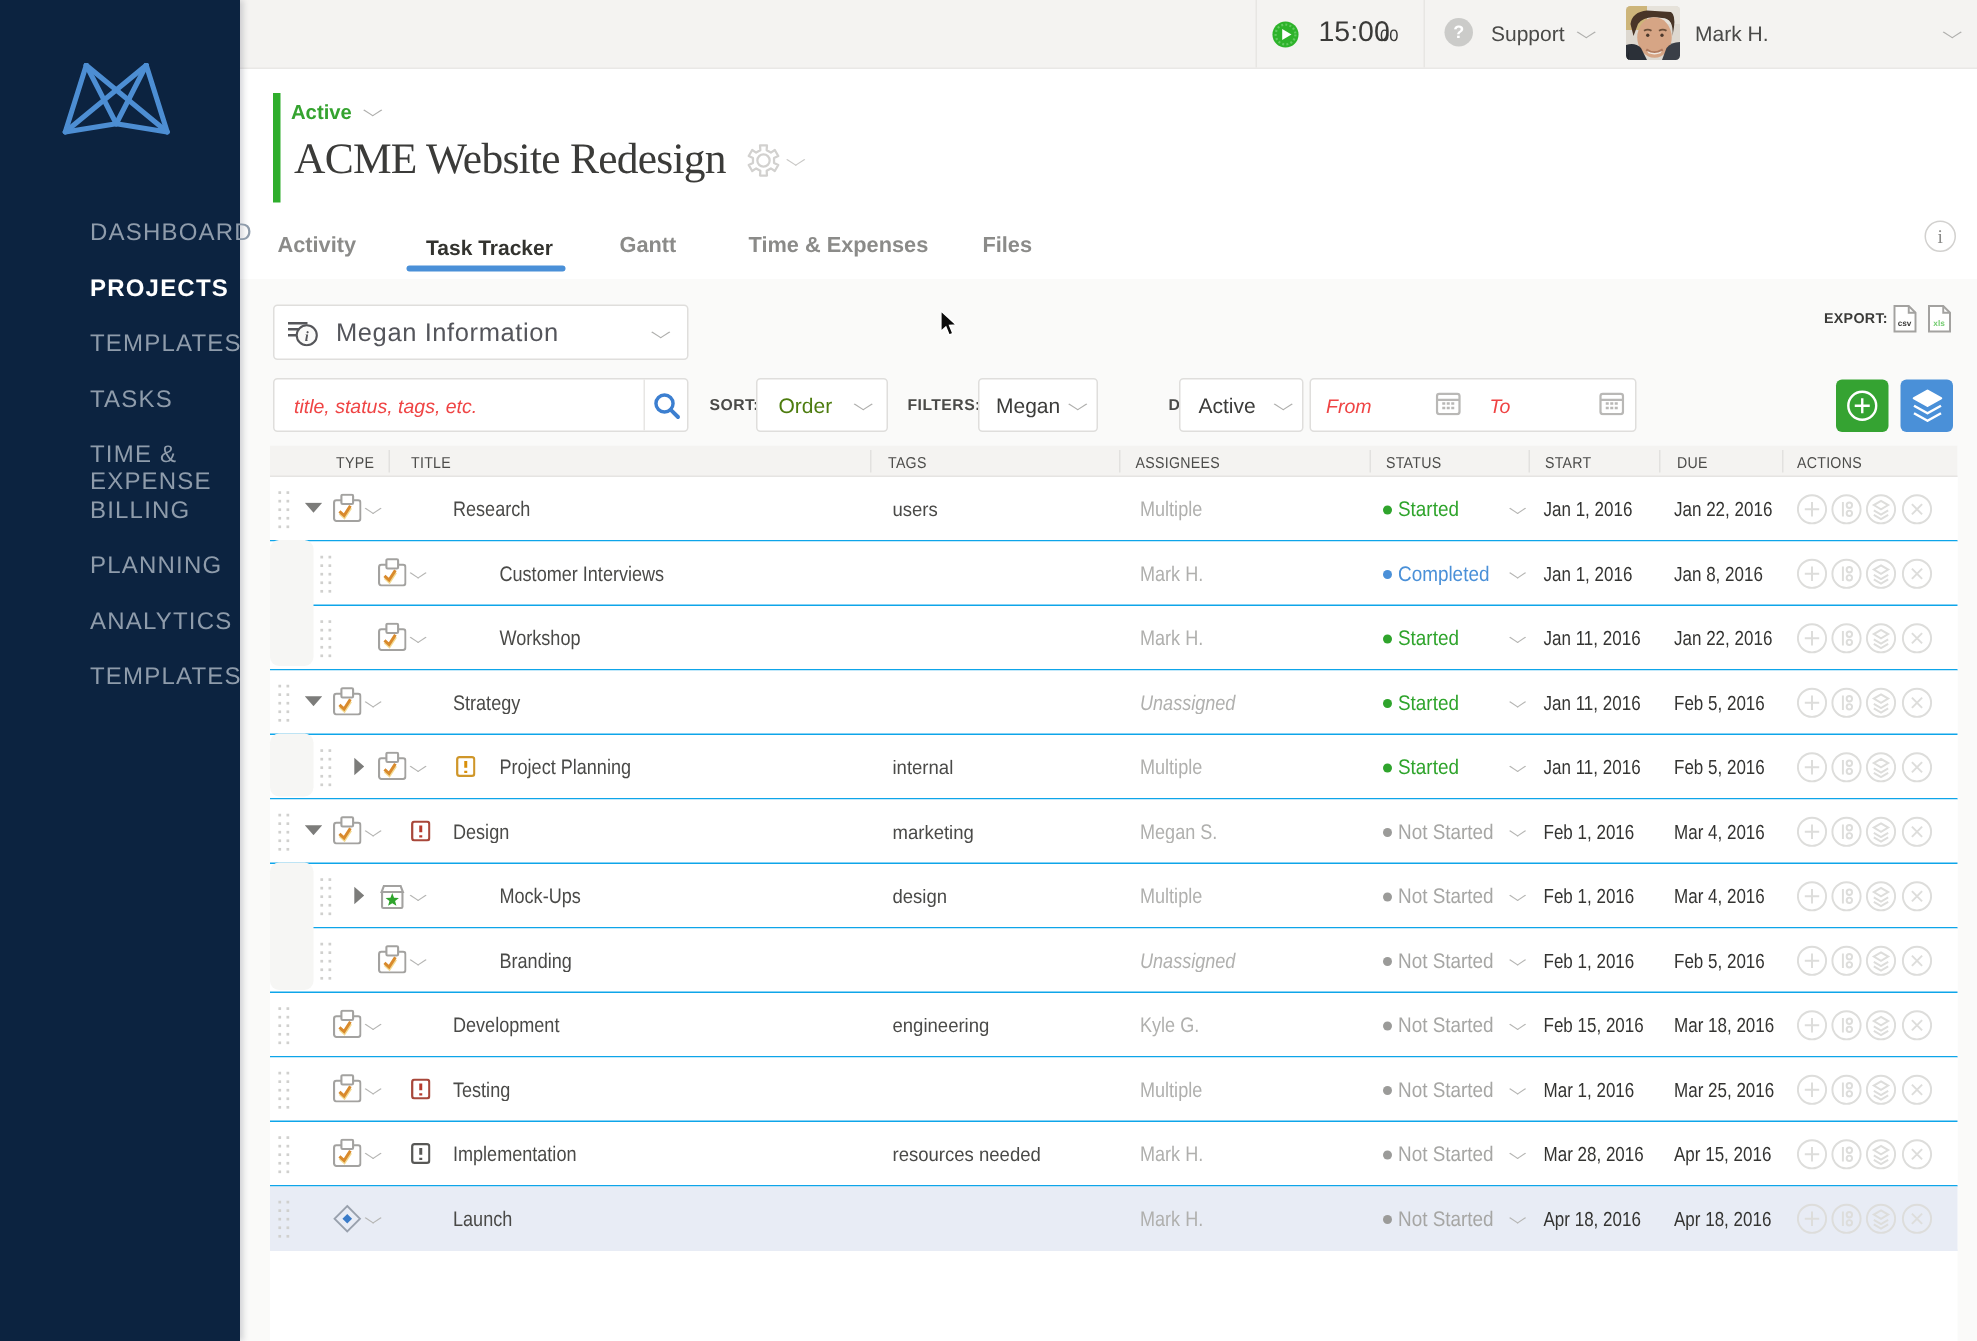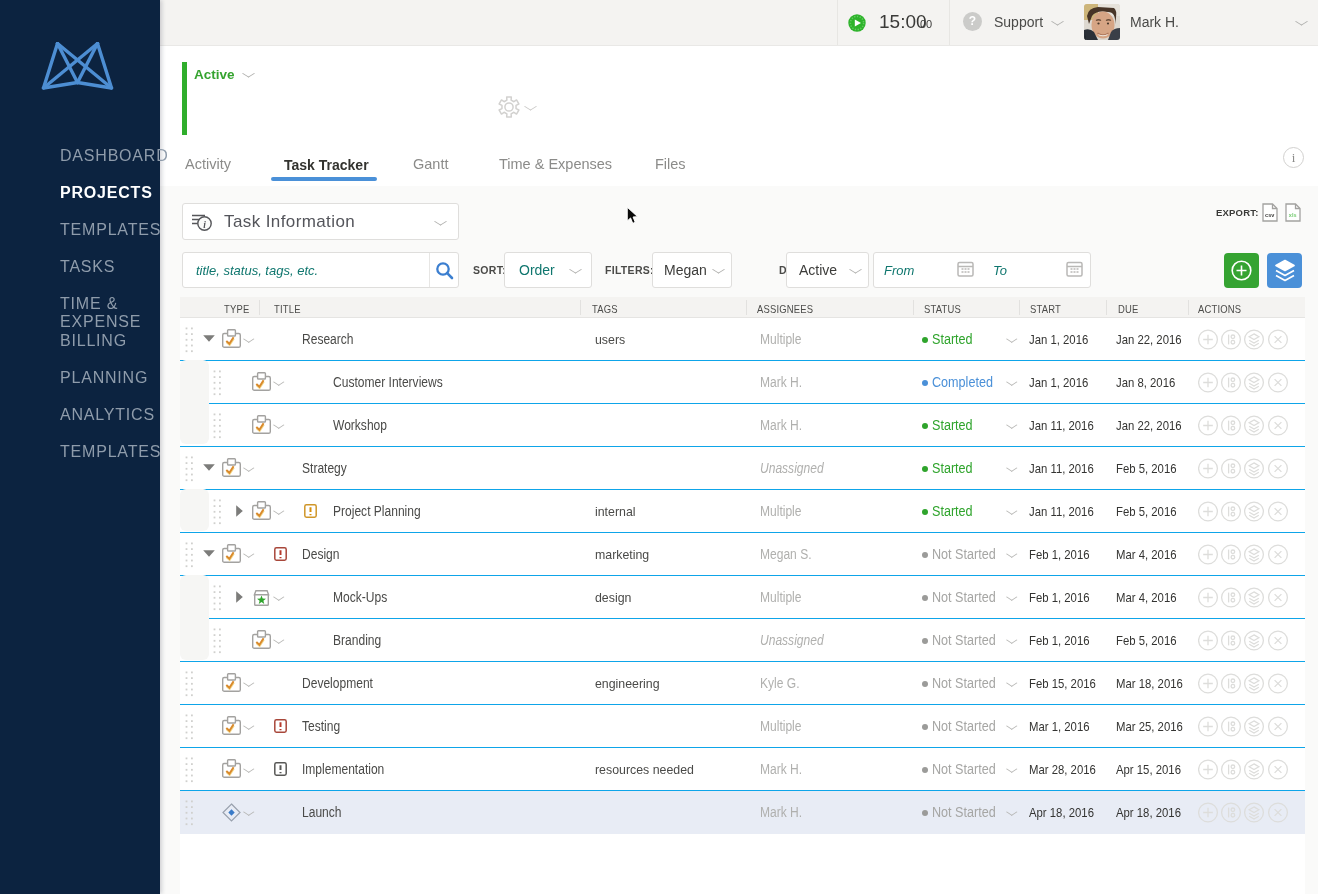--- a/index.html
+++ b/index.html
@@ -10,28 +10,28 @@
   .nav { position:absolute; left:23px; font-size:16px; letter-spacing:0.8px; color:#8f9cab;margin-left:37px; }
   .nav.on { color:#ffffff; font-weight:bold; }
   
   #topbar { position:absolute; left:160px; top:0; width:1158px; height:46px; background:#f4f3f1; border-bottom:1px solid #e9e8e6; }
   .vsep { position:absolute; top:0; width:1px; height:45px; background:#e7e6e3; }
   
   #header { position:absolute; left:160px; top:46px; width:1158px; height:140px; background:#ffffff; }
   #greenbar { position:absolute; left:22px; top:16px; width:5px; height:73px; background:#2fae2c; }
   #active { position:absolute; left:34px; top:21px; font-size:13.5px; font-weight:bold; color:#35a32f; }
   #ptitle { position:absolute; left:36px; top:44px; font-family:"Liberation Serif", serif; font-size:29px; letter-spacing:-0.5px; color:#3b3b39; }
-  .tab { position:absolute; top:110px; font-size:14.5px; color:#8b8b89; }
+  .tab { position:absolute; top:110px; font-size:14.5px; color:#8b8b89;font-weight:bold; }
   .tab.on { color:#33332f; font-weight:bold; font-size:14px; top:110.5px; }
   #tabline { position:absolute; left:111px; top:131px; width:106px; height:4px; background:#4a90d8; border-radius:2px; }
   
   .box { position:absolute; background:#fff; border:1px solid #dfdedc; border-radius:3px; }
   .lbl { position:absolute; font-size:10.5px; font-weight:bold; color:#4a4a48; letter-spacing:0.3px; }
   .chev { position:absolute; width:9px; height:9px; border-right:1.4px solid #aeaeac; border-bottom:1.4px solid #aeaeac; transform:scaleY(0.64) rotate(45deg); }
-  .ital { font-style:italic; color:#0f766e; }
+  .ital { font-style:italic; color:#ef4444; }
   
   #table { position:absolute; left:180px; top:297px; width:1125px; height:597px; background:#fff; }
   #thead { position:absolute; left:0; top:0; width:1125px; height:21px; background:#f4f3f1; border-bottom:1px solid #e5e4e2; }
   .th { position:absolute; top:6px; font-size:10.5px; color:#4c4c4a; letter-spacing:0.2px; transform:scaleX(0.9); transform-origin:0 50%; }
   .thsep { position:absolute; top:3px; width:1px; height:15px; background:#e2e1df; }
   .row { position:absolute; left:0; width:1125px; height:43px; border-bottom:1px solid #0ea5e9; background:#fff; }
   .row.hl { background:#e8ecf5; border-bottom:1px solid #e8ecf5; }
   .band { position:absolute; left:0px; width:29px; background:#f6f6f4; z-index:5; border-radius:6px; }
   .cell { position:absolute; top:0; height:43px; line-height:43px; white-space:nowrap; }
   .title { font-size:14px; color:#4a4a48; transform:scaleX(0.86); transform-origin:0 50%; }
@@ -98,20 +98,21 @@
     <path d="M2 36 L2 30 L0 36 Z" fill="#23282e"></path>
   </svg>
   <div class="abs" style="left:970px;top:14px;font-size:14px;color:#4a4a48;">Mark H.</div>
   <div class="chev" style="left:1137px;top:17px"></div>
 </div>
 
 <div id="header">
   <div id="greenbar"></div>
   <div id="active">Active</div>
   <div class="chev" style="left:84px;top:23px"></div>
+  <div id="ptitle">ACME Website Redesign</div>
   <svg class="abs" style="left:338px;top:50px" width="22" height="22" viewBox="0 0 22 22">
       <path d="M8.68 0.96 L13.32 0.96 L13.11 4.11 L15.91 5.73 L18.53 3.98 L20.85 7.99 L18.02 9.38 L18.02 12.62 L20.85 14.01 L18.53 18.02 L15.91 16.27 L13.11 17.89 L13.32 21.04 L8.68 21.04 L8.89 17.89 L6.09 16.27 L3.47 18.02 L1.15 14.01 L3.98 12.62 L3.98 9.38 L1.15 7.99 L3.47 3.98 L6.09 5.73 L8.89 4.11 Z" fill="none" stroke="#d2d1cf" stroke-width="1.5" stroke-linejoin="round"></path>
       <circle cx="11" cy="11" r="4.1" fill="none" stroke="#d2d1cf" stroke-width="1.5"></circle>
     </svg>
   <div class="chev" style="left:366px;top:56px;border-color:#c9c8c6"></div>
   <div class="tab" style="left:25px">Activity</div>
   <div class="tab on" style="left:124px">Task Tracker</div>
   <div class="tab" style="left:253px">Gantt</div>
   <div class="tab" style="left:339px">Time &amp; Expenses</div>
   <div class="tab" style="left:495px">Files</div>
@@ -120,21 +121,21 @@
 </div>
 
 <div class="box" style="left:182px;top:203px;width:277px;height:37px;"></div>
 <svg class="abs" style="left:192px;top:214px;z-index:2" width="24" height="17" viewBox="0 0 24 17">
   <g stroke="#55565a" fill="none">
     <path d="M0 1.5 h13 M0 5.5 h9 M0 9.5 h7" stroke-width="1.7"></path>
     <circle cx="12.5" cy="9.5" r="6.7" stroke-width="1.4" fill="#fafaf9"></circle>
   </g>
   <text x="12.5" y="13.5" font-family="Liberation Serif" font-style="italic" font-weight="bold" font-size="9.5" fill="#55565a" text-anchor="middle">i</text>
 </svg>
-<div class="abs" style="left:224px;top:212px;font-size:17px;letter-spacing:0.4px;color:#54555b;z-index:2">Task Information</div>
+<div class="abs" style="left:224px;top:212px;font-size:17px;letter-spacing:0.4px;color:#54555b;z-index:2">Megan Information</div>
 <div class="chev" style="left:436px;top:217px;z-index:2"></div>
 
 <div class="lbl" style="left:1216px;top:207px;color:#3a3a38;font-size:9.5px;letter-spacing:0.2px;">EXPORT:</div>
 <svg class="abs" style="left:1262px;top:203px" width="16" height="19" viewBox="0 0 16 19">
     <path d="M1 1 h9.5 l4.5 4.5 v12.5 h-14 z" fill="#fff" stroke="#a3a2a0" stroke-width="1.3"></path>
     <path d="M10.5 1 v4.5 h4.5" fill="none" stroke="#a3a2a0" stroke-width="1.3"></path>
     <text x="7.7" y="14" font-size="5.5" font-weight="bold" fill="#3a3a38" text-anchor="middle" font-family="Liberation Sans">csv</text>
   </svg>
 <svg class="abs" style="left:1285px;top:203px" width="16" height="19" viewBox="0 0 16 19">
     <path d="M1 1 h9.5 l4.5 4.5 v12.5 h-14 z" fill="#fff" stroke="#a3a2a0" stroke-width="1.3"></path>
@@ -149,21 +150,21 @@
 <div class="box" style="left:182px;top:252px;width:277px;height:36px;"></div>
 <div class="abs ital" style="left:196px;top:263px;font-size:13px;z-index:2">title, status, tags, etc.</div>
 <div class="abs" style="left:429px;top:253px;width:1px;height:34px;background:#e7e6e4;z-index:2"></div>
 <svg class="abs" style="left:435px;top:261px;z-index:2" width="19" height="19" viewBox="0 0 19 19">
   <circle cx="8" cy="8" r="5.7" fill="none" stroke="#3c7fd0" stroke-width="2.3"></circle>
   <path d="M12.2 12.2 L17 17" stroke="#3c7fd0" stroke-width="2.6" stroke-linecap="round"></path>
 </svg>
 
 <div class="lbl" style="left:473px;top:264px;">SORT:</div>
 <div class="box" style="left:504px;top:252px;width:88px;height:36px;"></div>
-<div class="abs" style="left:519px;top:262px;font-size:14px;color:#0f766e;z-index:2">Order</div>
+<div class="abs" style="left:519px;top:262px;font-size:14px;color:#4d7c0f;z-index:2">Order</div>
 <div class="chev" style="left:571px;top:265px;z-index:2"></div>
 
 <div class="lbl" style="left:605px;top:264px;">FILTERS:</div>
 <div class="box" style="left:652px;top:252px;width:80px;height:36px;"></div>
 <div class="abs" style="left:664px;top:262px;font-size:14px;color:#3c3c3a;z-index:2">Megan</div>
 <div class="chev" style="left:714px;top:265px;z-index:2"></div>
 
 <div class="lbl" style="left:779px;top:264px;">DATE:</div>
 <div class="box" style="left:786px;top:252px;width:83px;height:36px;"></div>
 <div class="abs" style="left:799px;top:262px;font-size:14px;color:#3c3c3a;z-index:2">Active</div>

